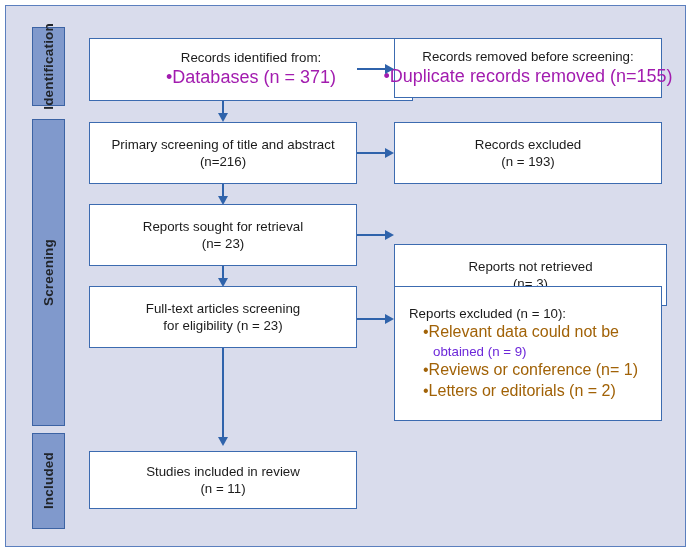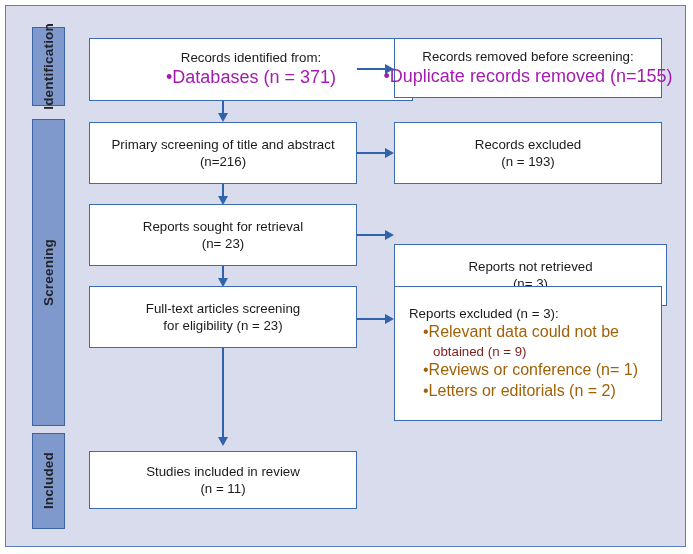--- a/index.html
+++ b/index.html
@@ -81,21 +81,21 @@
   .bullet-line {
     font-size: 16px;
     color: #a16207;
     line-height: 1.30;
     white-space: nowrap;
     padding-left: 24px;
     text-indent: -10px;
   }
   .bullet-cont {
     font-size: 13.3px;
-    color: #7f1d1d;
+    color: #6d28d9;
     line-height: 1.30;
     white-space: nowrap;
     padding-left: 24px;
   }
   .centered-bullet {
     font-size: 18px;
     color: #a21caf;
     line-height: 1.30;
     white-space: nowrap;
   }
@@ -192,21 +192,21 @@
 
     <div class="v-stem" style="left:216px; top:260px; height:13px;"></div>
     <div class="v-head" style="left:212px; top:272px;"></div>
 
     <div class="box box-center" style="left:83px; top:280px; width:268px; height:62px;">
       <div class="line">Full-text articles screening</div>
       <div class="line">for eligibility (n = 23)</div>
     </div>
 
     <div class="box box-left" style="left:388px; top:280px; width:268px; height:135px;">
-      <div class="line">Reports excluded (n = 3):</div>
+      <div class="line">Reports excluded (n = 10):</div>
       <div class="bullet-line">•Relevant data could not be</div>
       <div class="bullet-cont">obtained (n = 9)</div>
       <div class="bullet-line">•Reviews or conference (n= 1)</div>
       <div class="bullet-line">•Letters or editorials (n = 2)</div>
     </div>
 
     <div class="h-stem" style="left:351px; top:312px; width:28px;"></div>
     <div class="h-head" style="left:379px; top:308px;"></div>
 
     <div class="v-stem" style="left:216px; top:342px; height:90px;"></div>

